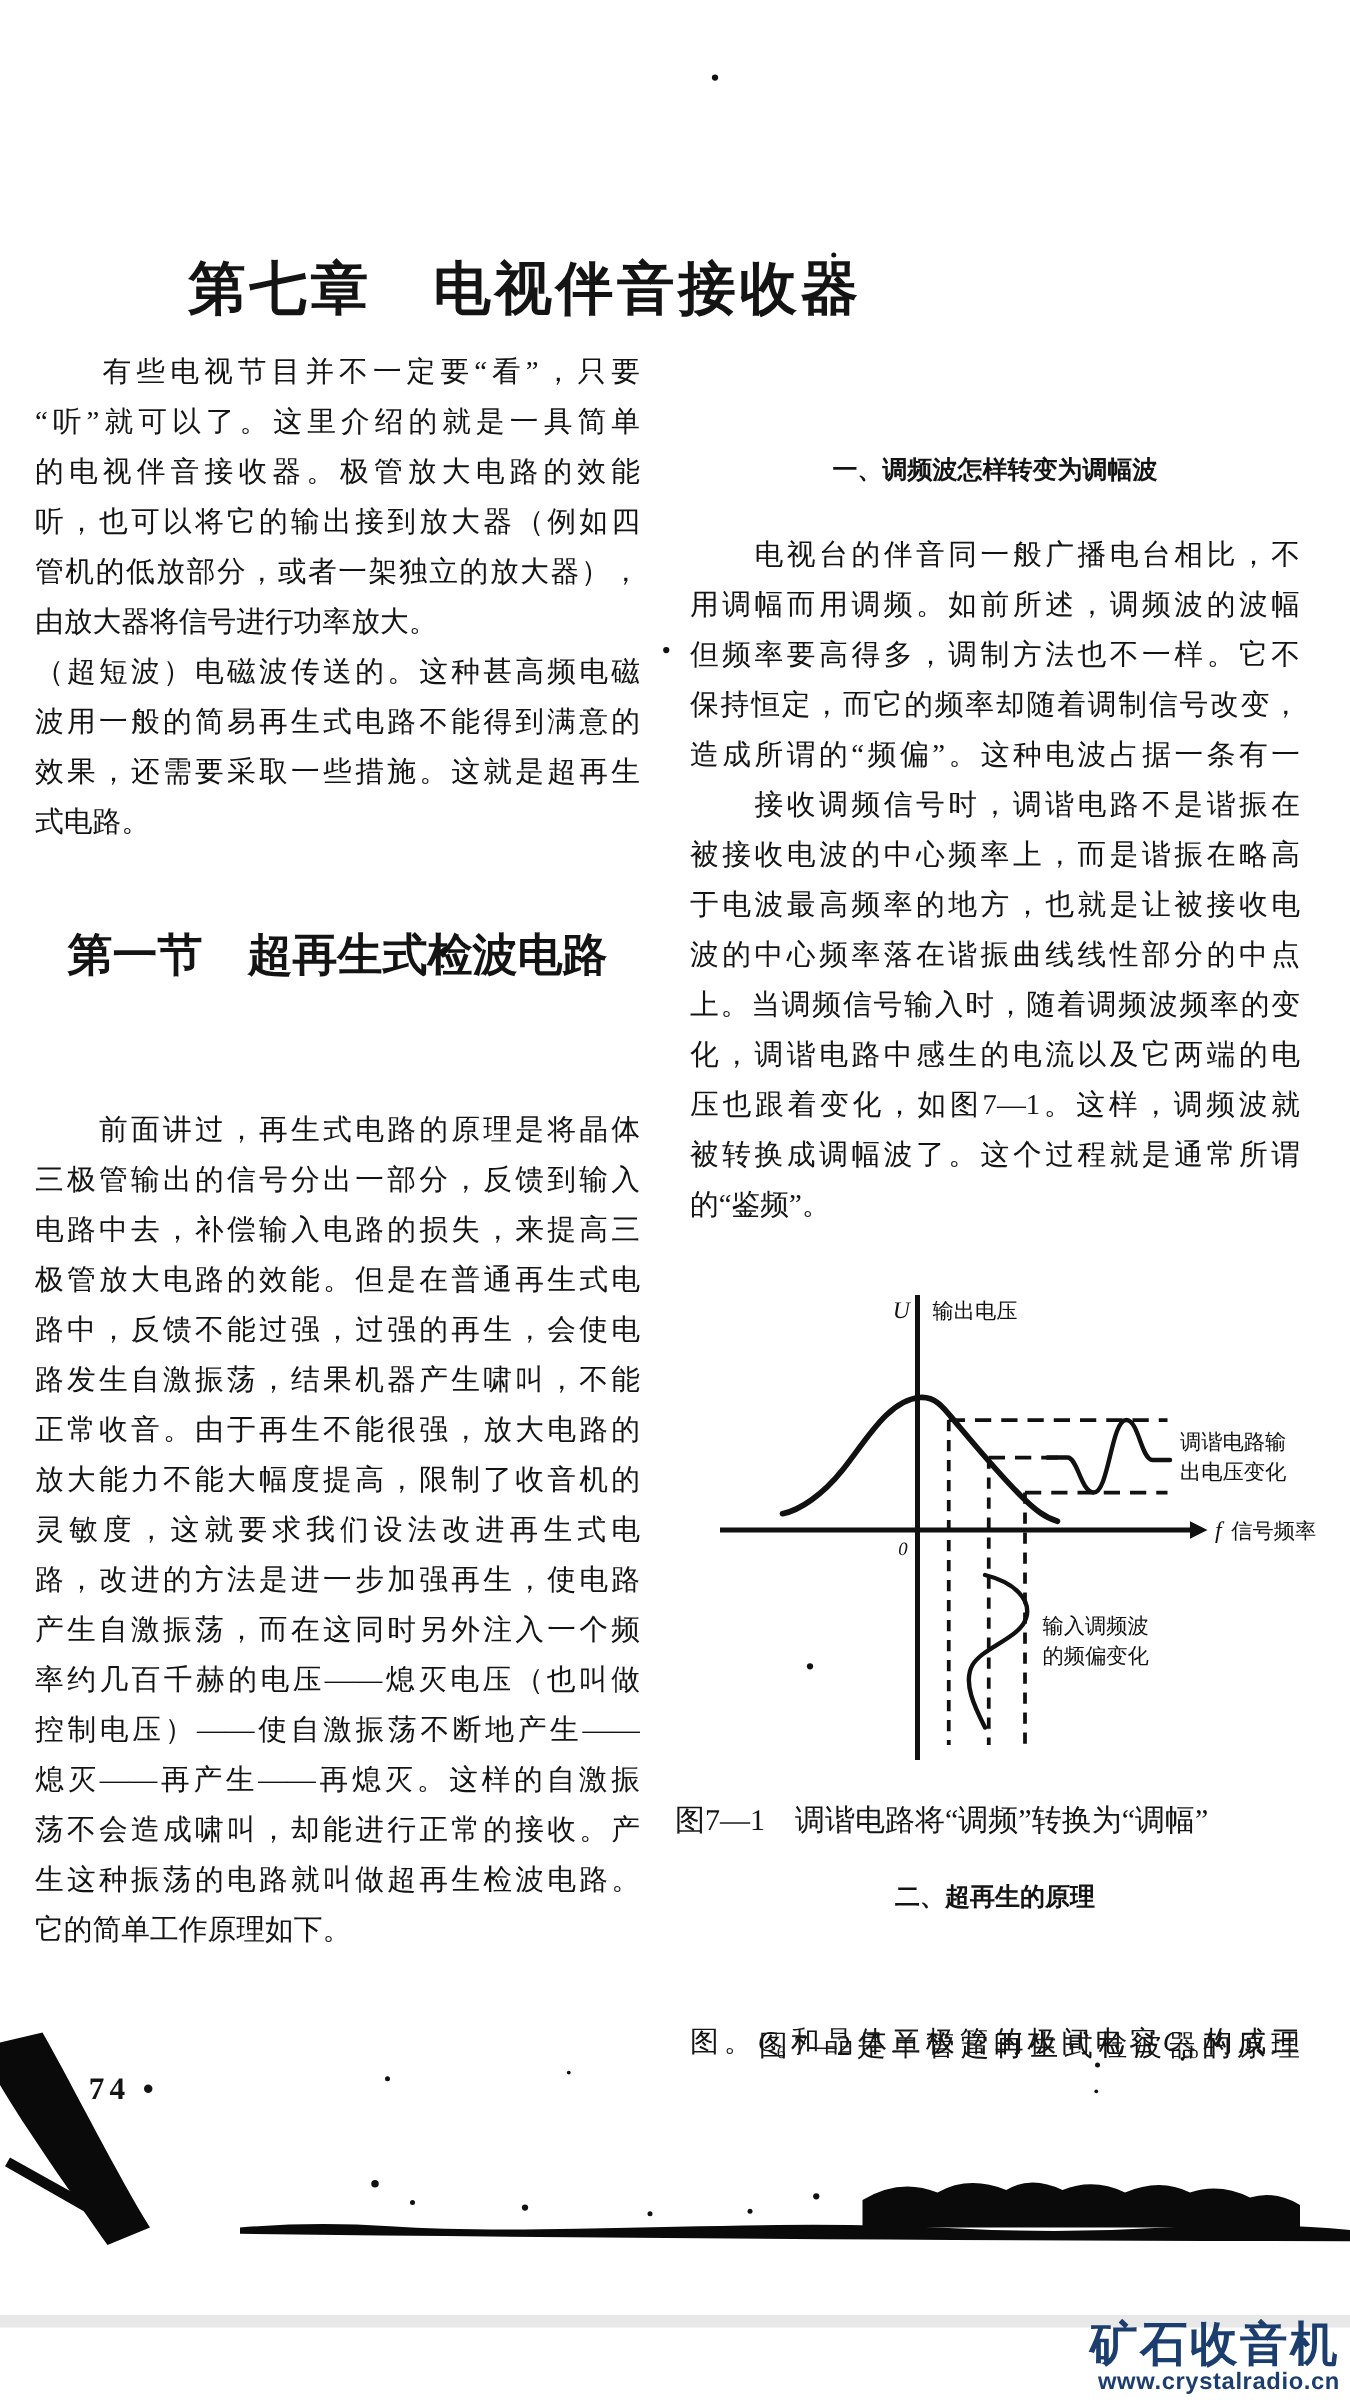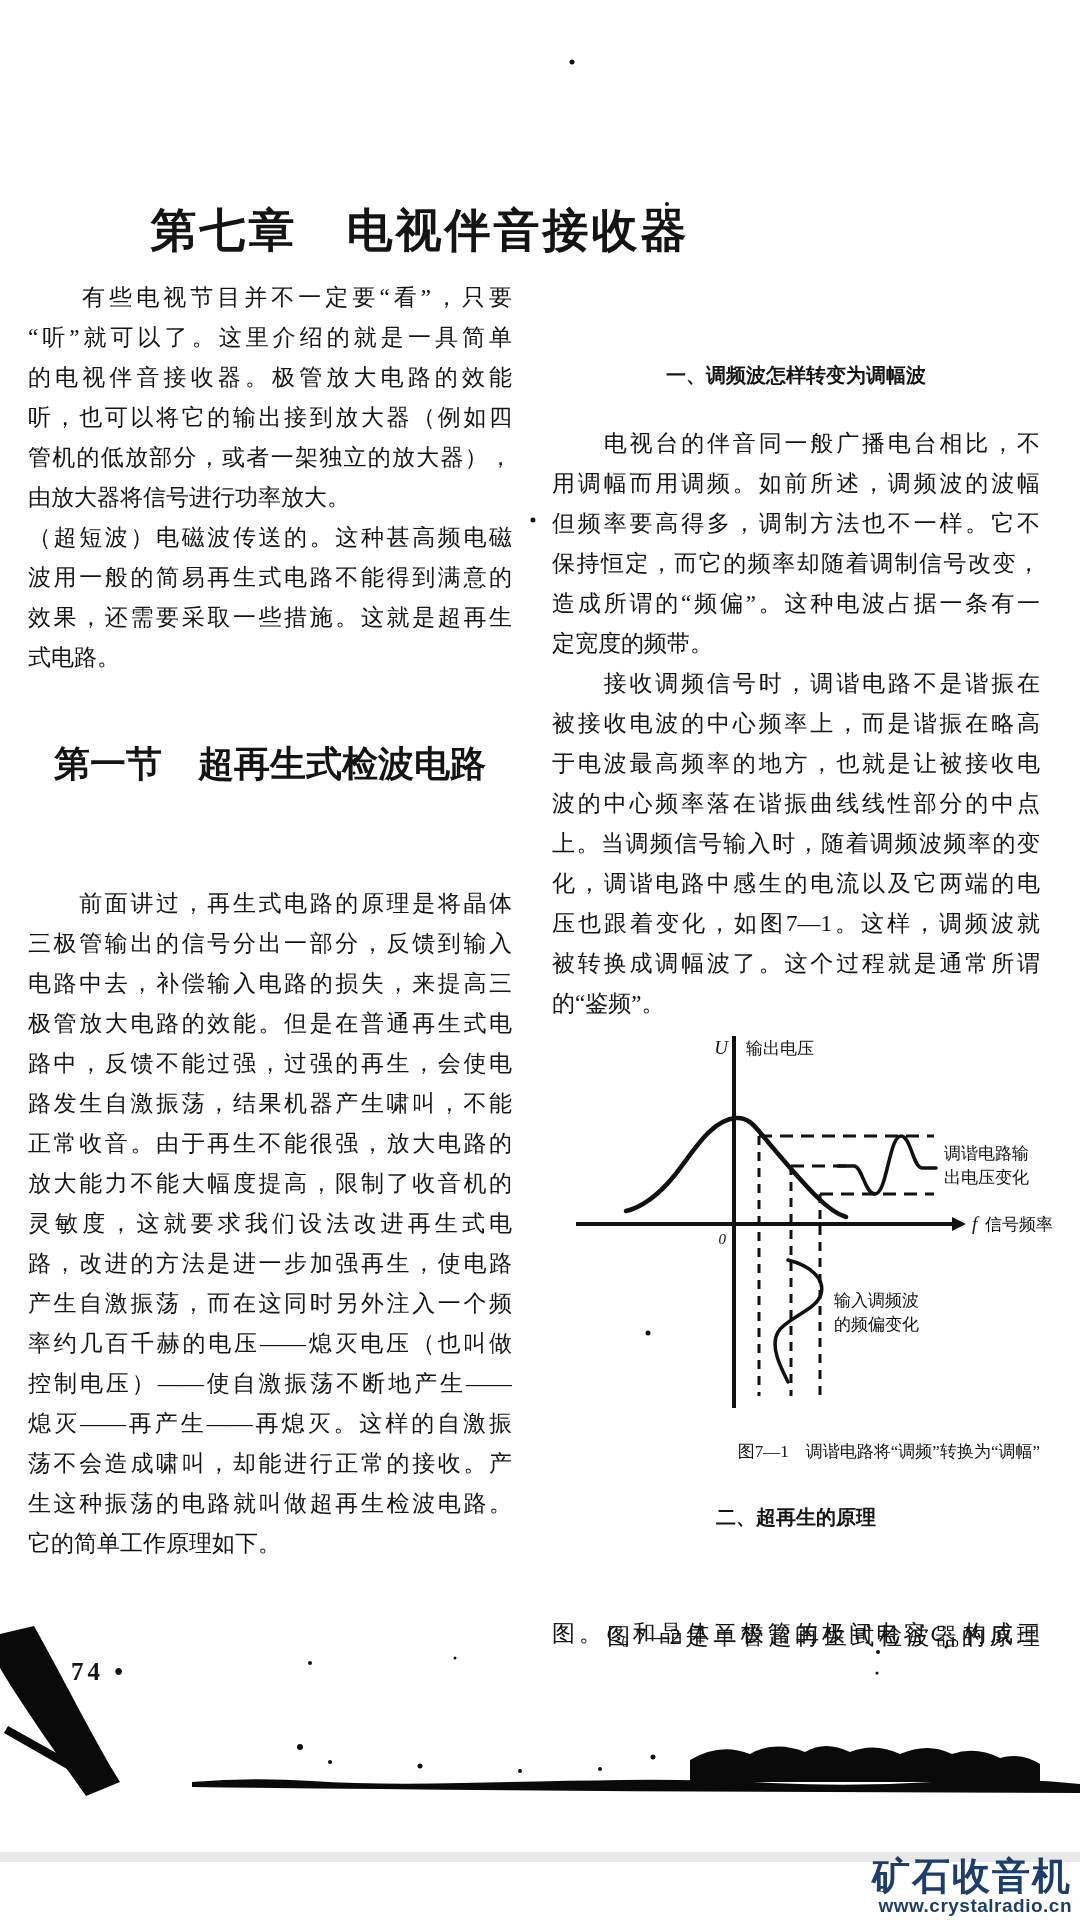--- a/index.html
+++ b/index.html
@@ -22,21 +22,21 @@
   .para{display:block;}
   .line{
     height:40px;line-height:40px;font-size:23px;
     text-align:justify;text-align-last:justify;text-justify:inter-character;
     overflow:hidden;white-space:normal;
   }
   .line.end{text-align-last:left;}
   .line sub{font-size:14px;line-height:0;}
   .line .ivar{font-style:italic;font-family:"Liberation Serif",serif;}
   .fig-caption{
-    font-size:17px;text-align:right;white-space:nowrap;font-family:Liberation Serif, serif;
+    font-size:24px;text-align:left;white-space:nowrap;font-family:Liberation Serif, serif;
   }
   .page-number{
     font-size:25px;font-weight:bold;letter-spacing:4px;white-space:nowrap;
   }
   .gray-band{background:#e8e8e8;}
   .wm{
     text-align:right;font-family:"Liberation Sans",sans-serif;
     white-space:nowrap;
   }
   .wm-logo{font-size:38px;font-weight:800;letter-spacing:2px;line-height:40px;}
@@ -89,21 +89,20 @@
     </div>
 
   <h3 class="sub-heading abs" style="left:552px;top:362px;width:488px;">一、调频波怎样转变为调幅波</h3>
 
   <div class="para abs" style="left:552px;top:424px;width:488px;">
       <div class="line">　　电视台的伴音同一般广播电台相比，不</div>
       <div class="line">用调幅而用调频。如前所述，调频波的波幅</div>
       <div class="line">但频率要高得多，调制方法也不一样。它不</div>
       <div class="line">保持恒定，而它的频率却随着调制信号改变，</div>
       <div class="line">造成所谓的“频偏”。这种电波占据一条有一</div>
-      <div class="line end">定宽度的频带。</div>
       <div class="line">　　接收调频信号时，调谐电路不是谐振在</div>
       <div class="line">被接收电波的中心频率上，而是谐振在略高</div>
       <div class="line">于电波最高频率的地方，也就是让被接收电</div>
       <div class="line">波的中心频率落在谐振曲线线性部分的中点</div>
       <div class="line">上。当调频信号输入时，随着调频波频率的变</div>
       <div class="line">化，调谐电路中感生的电流以及它两端的电</div>
       <div class="line">压也跟着变化，如图7—1。这样，调频波就</div>
       <div class="line">被转换成调幅波了。这个过程就是通常所谓</div>
       <div class="line end">的“鉴频”。</div>
     </div>

